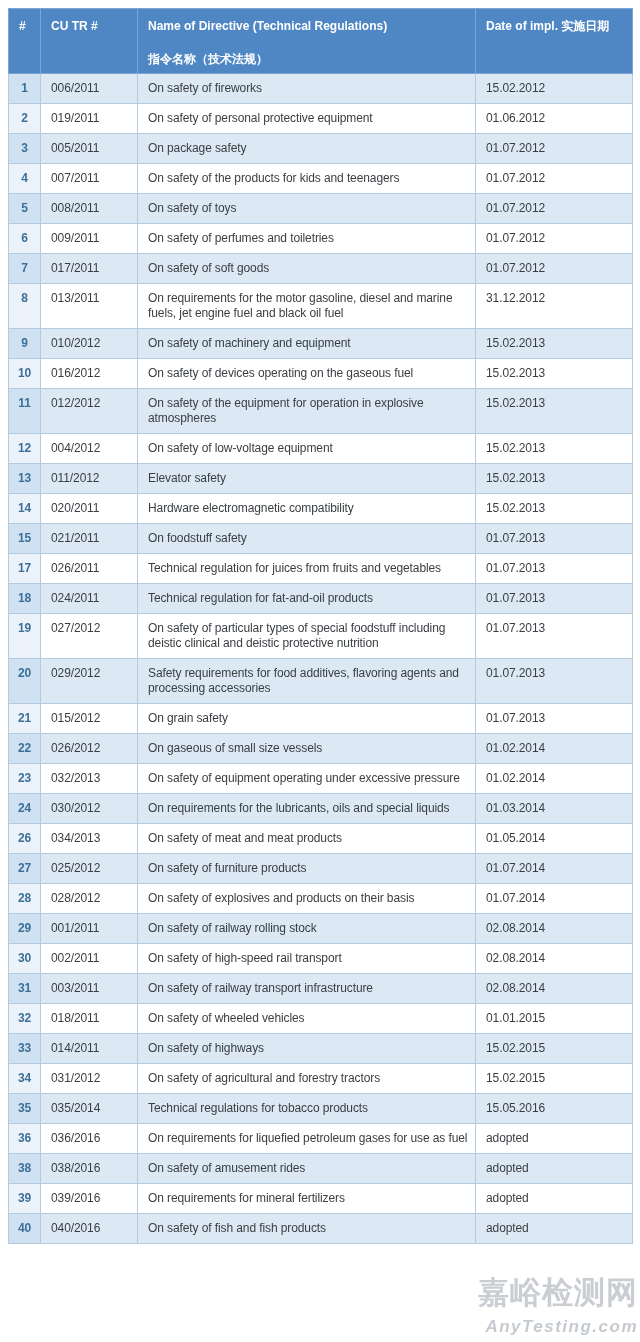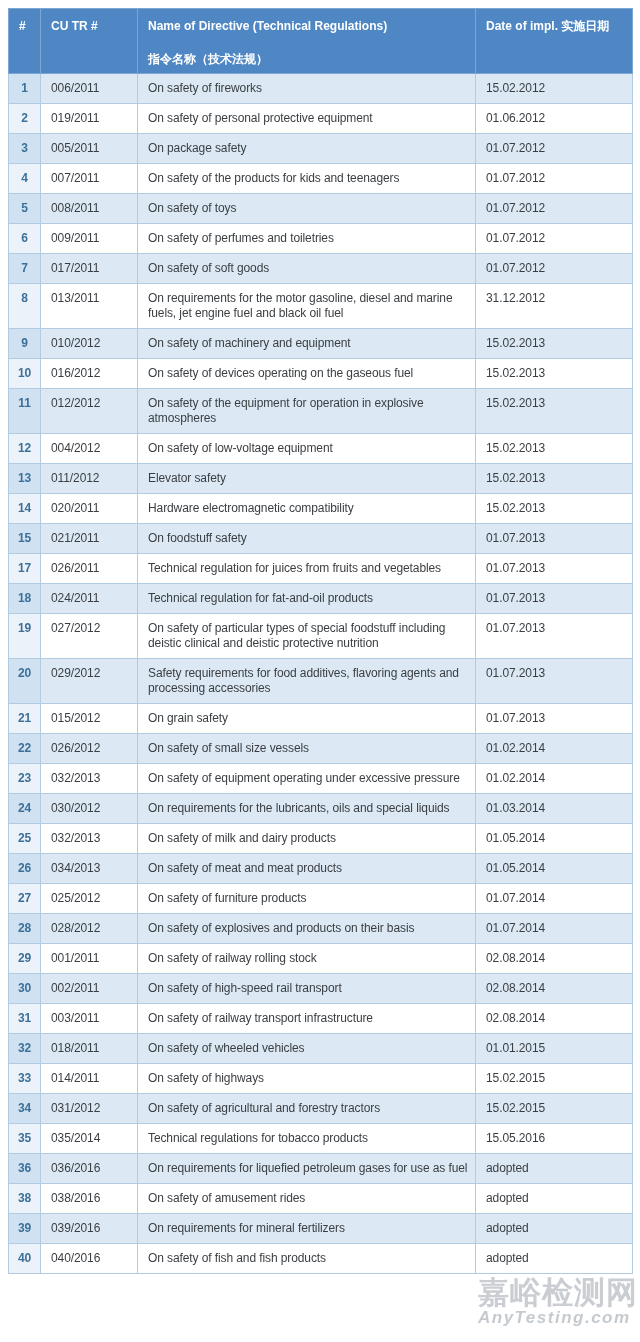--- a/index.html
+++ b/index.html
@@ -56,37 +56,38 @@
     color: #3c7099;
     font-weight: bold;
     text-align: center;
     padding: 7px 2px;
     background: rgba(170, 198, 226, 0.22);
   }
 
   .watermark {
     position: absolute;
     right: 2px;
-    bottom: 16px;
+    bottom: 7px;
+    text-align: right;
     pointer-events: none;
     line-height: 1;
   }
   .wm-cn {
     font-size: 31px;
     font-weight: bold;
     color: rgba(150, 158, 167, 0.50);
     letter-spacing: 1px;
   }
   .wm-en {
     font-size: 17px;
     font-weight: bold;
     font-style: italic;
     color: rgba(150, 158, 167, 0.55);
     letter-spacing: 1.5px;
-    margin-top: 1px;
+    margin-top: 10px;
   }
 </style>
 </head>
 <body>
 
 <div class="tbl-wrap">
   <table>
     <colgroup>
       <col class="c-num">
         <col class="c-cutr">
@@ -248,44 +249,38 @@
   <tr>
     <td class="num">21</td>
     <td>015/2012</td>
     <td>On grain safety</td>
     <td>01.07.2013</td>
   </tr>
 
   <tr>
     <td class="num">22</td>
     <td>026/2012</td>
-    <td>On safety of small size vessels</td>
+    <td>On gaseous of small size vessels</td>
     <td>01.02.2014</td>
   </tr>
 
   <tr>
     <td class="num">23</td>
     <td>032/2013</td>
     <td>On safety of equipment operating under excessive pressure</td>
     <td>01.02.2014</td>
   </tr>
 
   <tr>
     <td class="num">24</td>
     <td>030/2012</td>
     <td>On requirements for the lubricants, oils and special liquids</td>
     <td>01.03.2014</td>
   </tr>
 
-  <tr>
-    <td class="num">25</td>
-    <td>032/2013</td>
-    <td>On safety of milk and dairy products</td>
-    <td>01.05.2014</td>
-  </tr>
 
   <tr>
     <td class="num">26</td>
     <td>034/2013</td>
     <td>On safety of meat and meat products</td>
     <td>01.05.2014</td>
   </tr>
 
   <tr>
     <td class="num">27</td>

